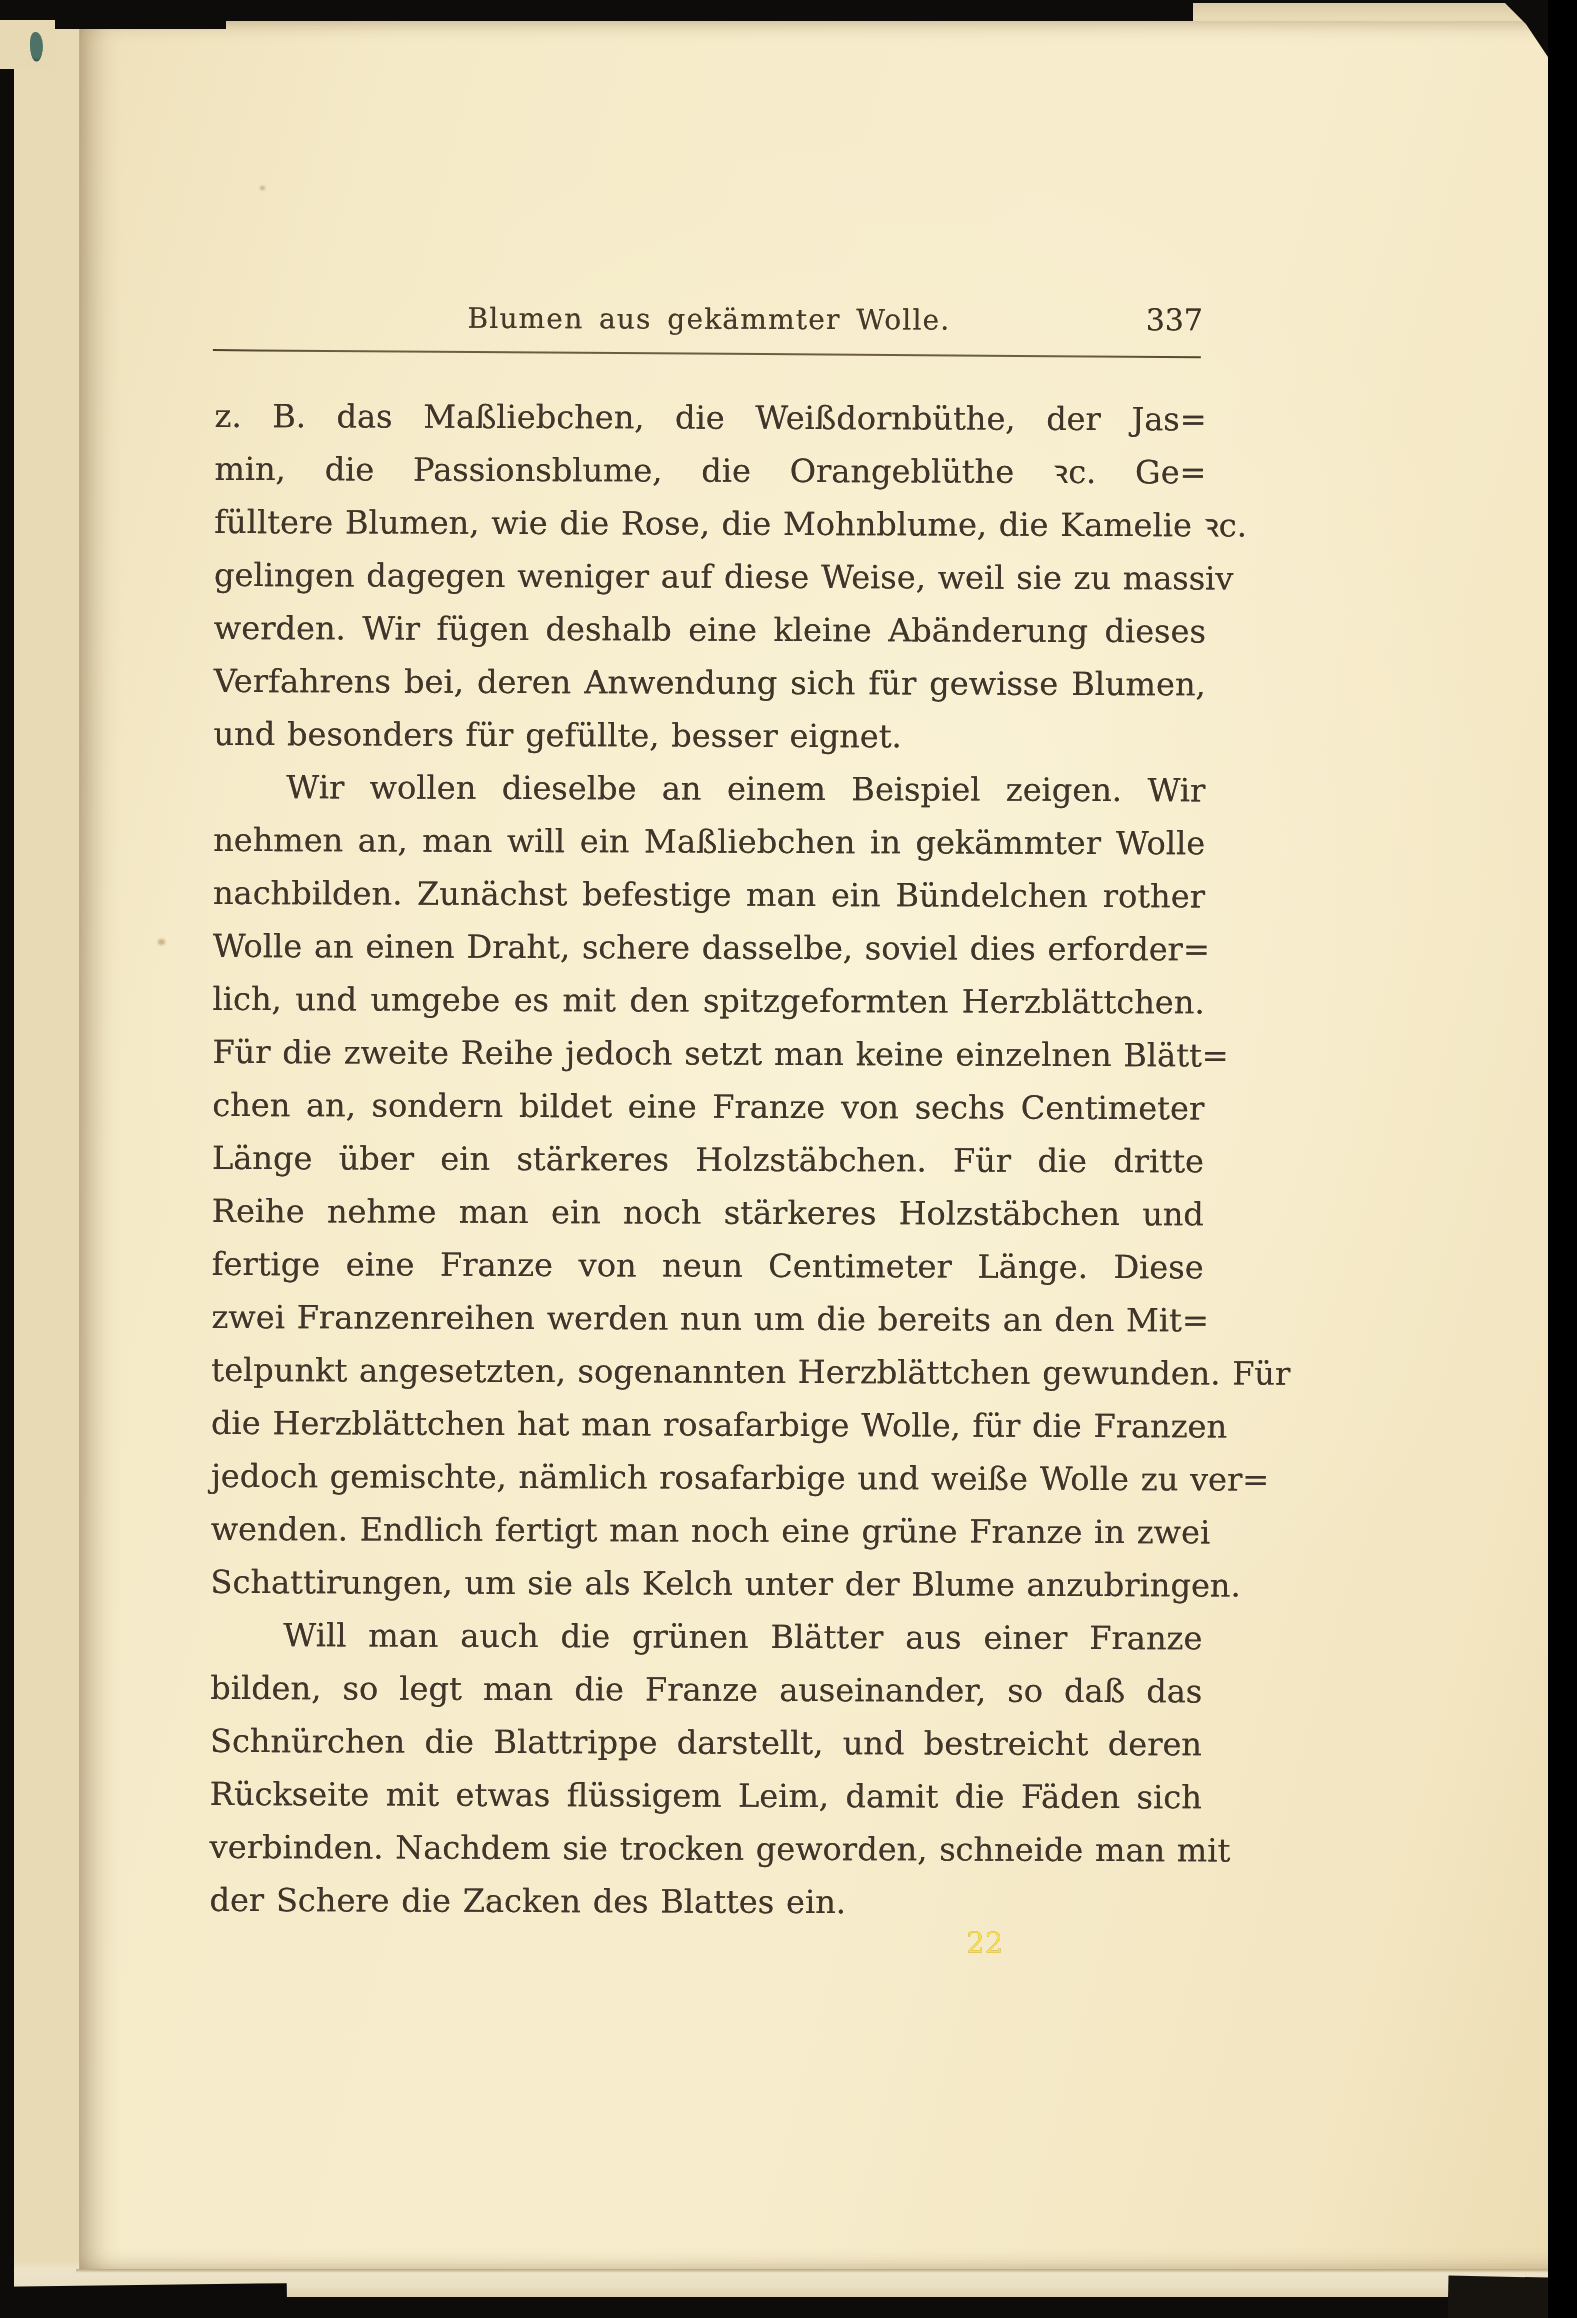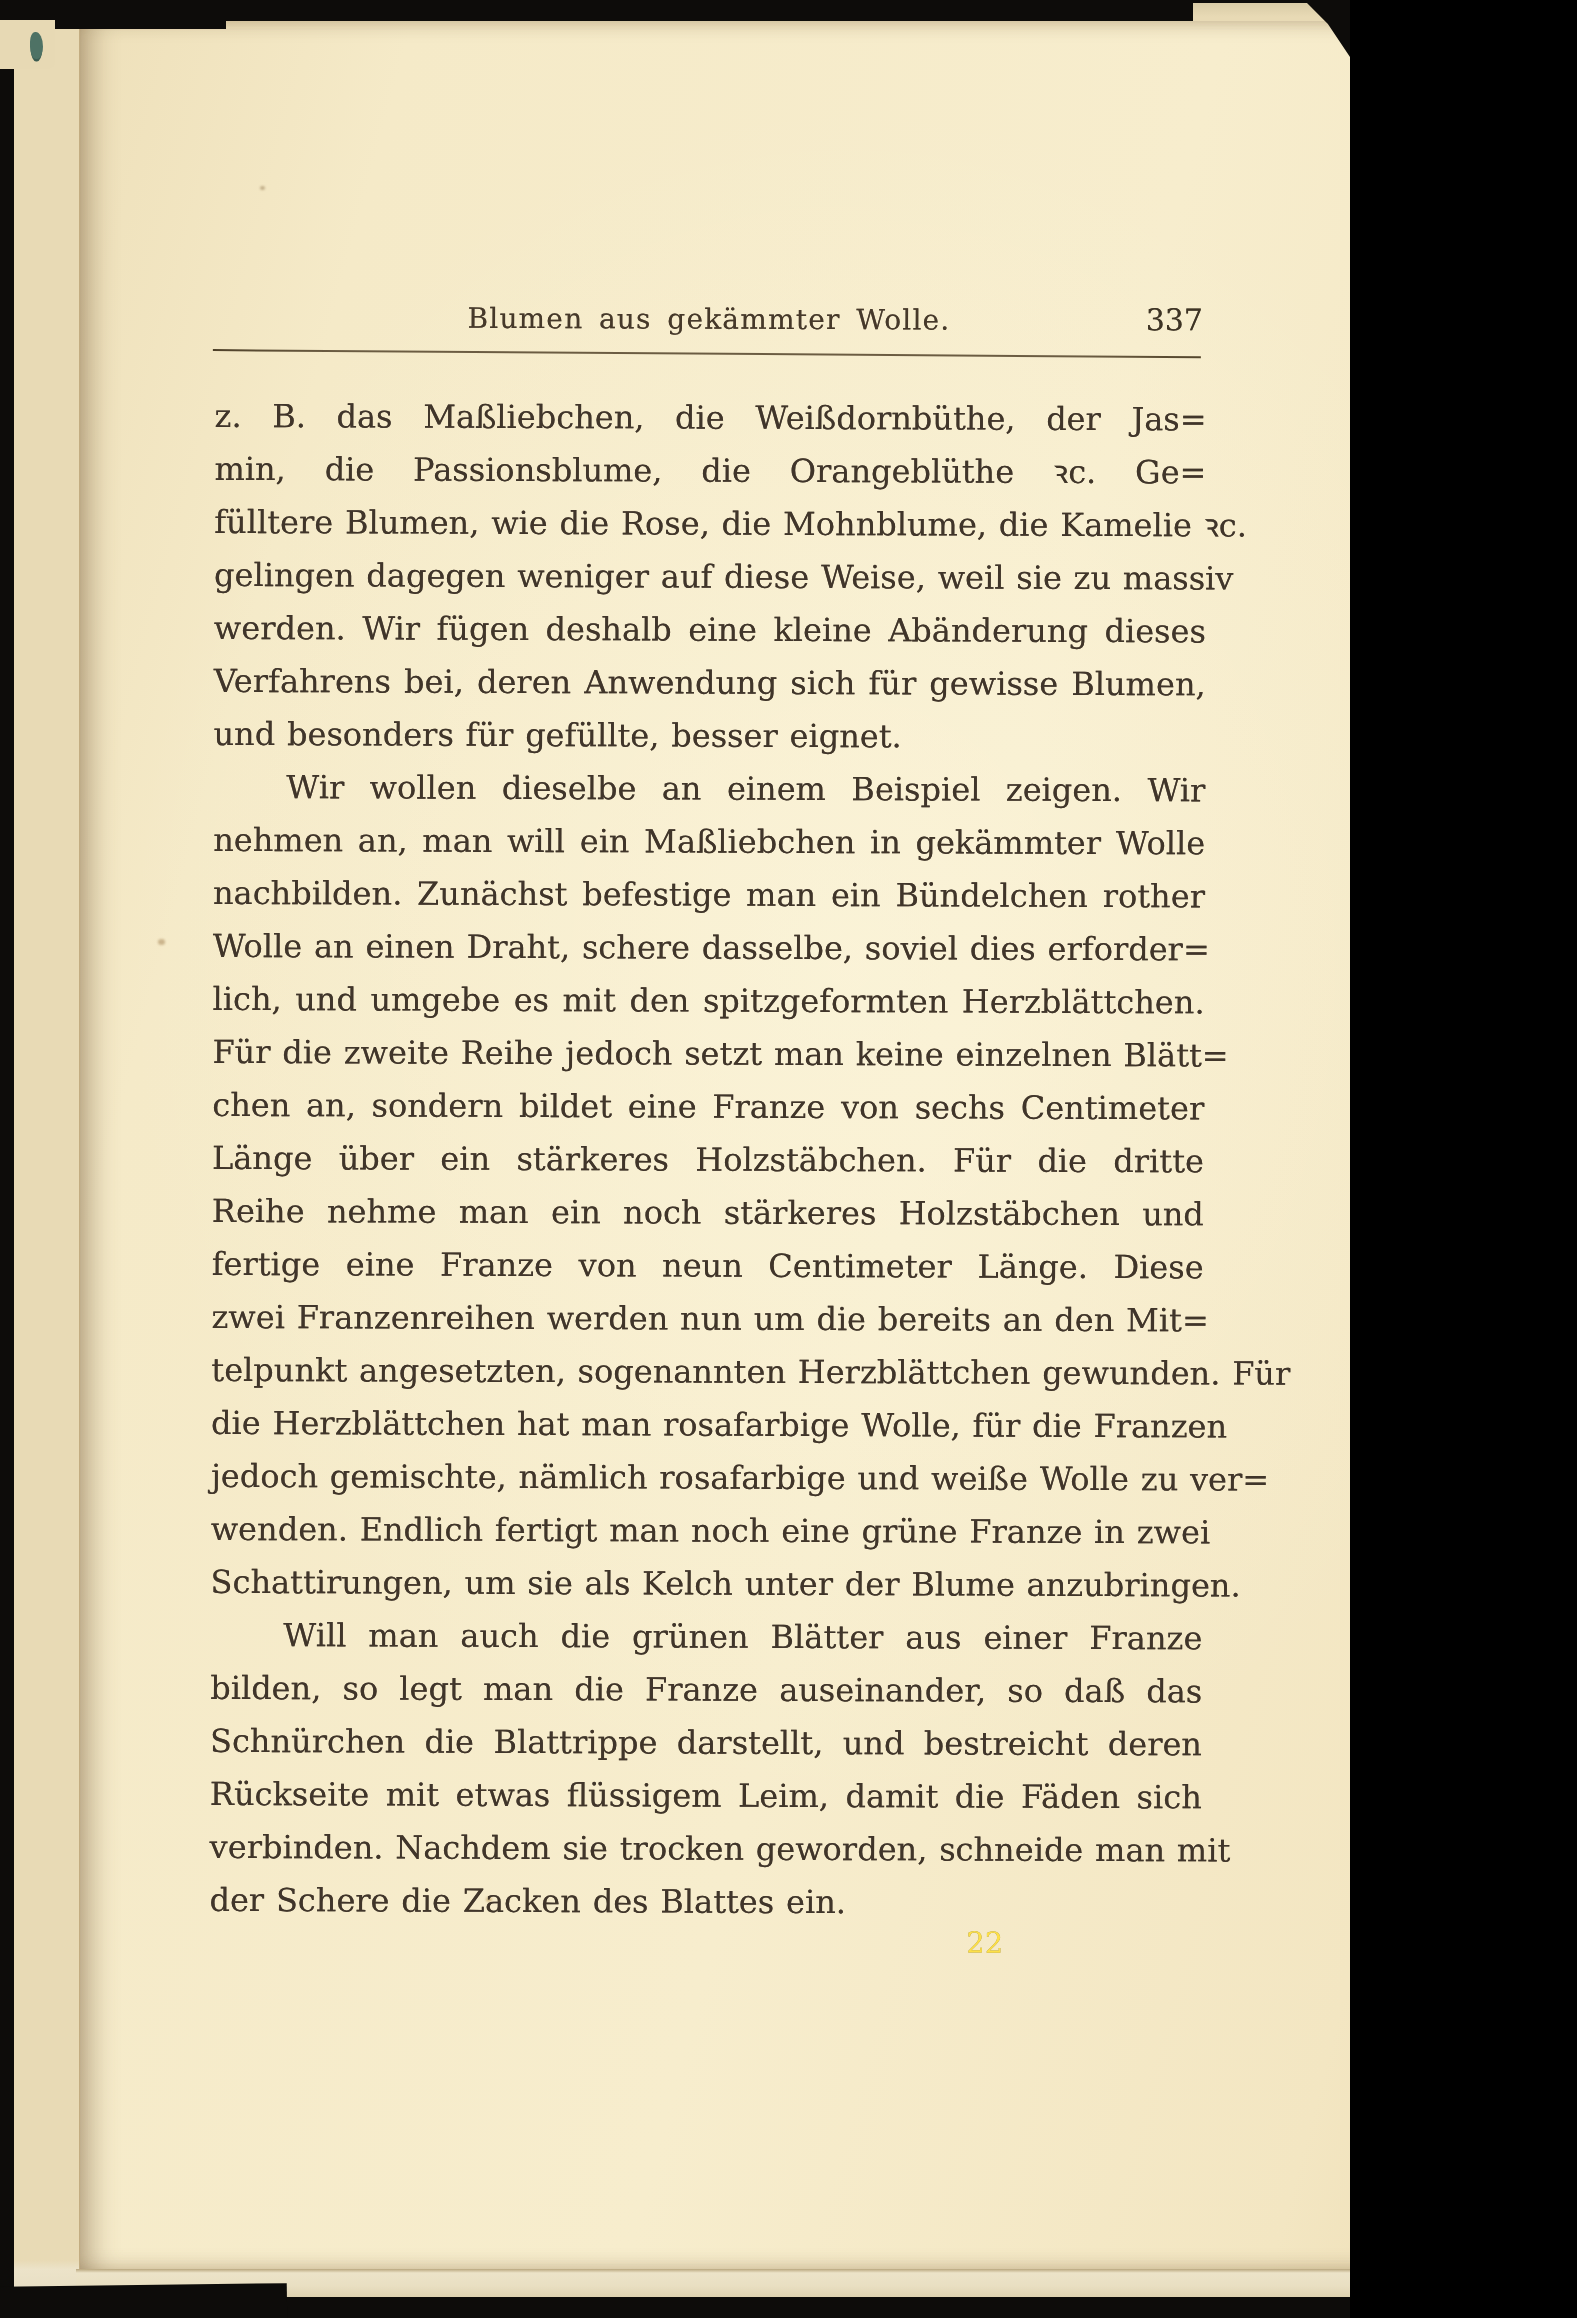--- a/index.html
+++ b/index.html
@@ -1,17 +1,17 @@
 <!DOCTYPE html>
 <html style="font-size:12.6px"><head>
 <meta charset="utf-8">
 <style>
   html,body{margin:0;padding:0;background:#000;}
   .photo{
-    position:relative; width:1350px; height:2319px; overflow:hidden;
+    position:relative; width:1548px; height:2319px; overflow:hidden;
     background:#0d0c0a;
     font-family:"DejaVu Serif","Liberation Serif",serif;
   }
   
   .under-pages{
     position:absolute; left:14px; top:3.2px; width:1559px; height:2294px;
     background:linear-gradient(180deg,#d8cba6 0%, #e8dab5 0.6%, #e8dab5 98.4%, #ece3c9 98.8%, #e6ddc2 100%);
   }
   
   .deckle-right{

